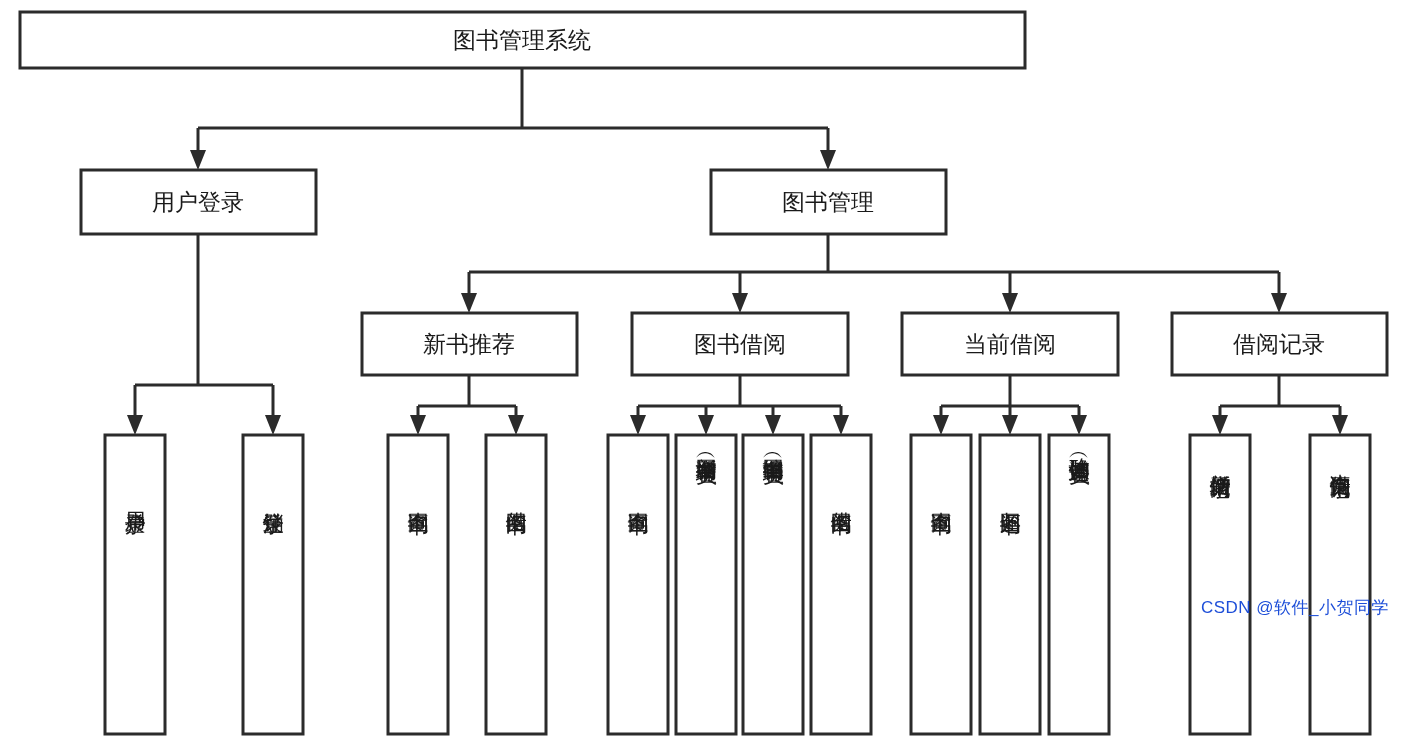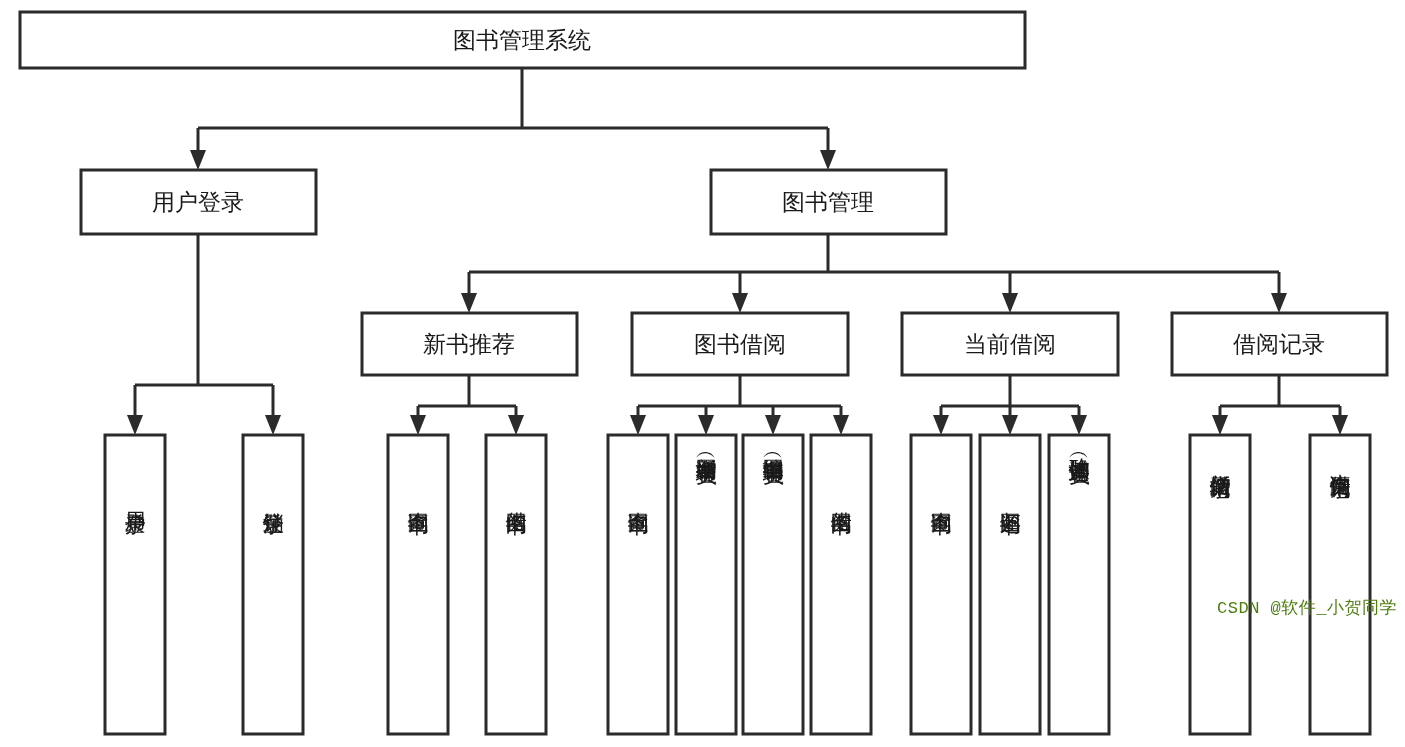--- a/index.html
+++ b/index.html
@@ -69,25 +69,25 @@
     line-height: 1.16;
     color: #1a1a1a;
     writing-mode: vertical-rl;
     text-orientation: upright;
     letter-spacing: 1px;
     white-space: nowrap;
     text-align: center;
   }
   .watermark {
     position: absolute;
-    right: 8px;
+    right: 16px;
     bottom: 6px;
-    font-family: Liberation Mono, monospace;
+    font-family: Liberation Sans, sans-serif;
     font-size: 17px;
-    color: #4d7c0f;
+    color: #1d4ed8;
     letter-spacing: 0.5px;
     white-space: nowrap;
     pointer-events: none;
   }
 </style>
 </head>
 <body>
 
 <div id="diagram-root">
 

